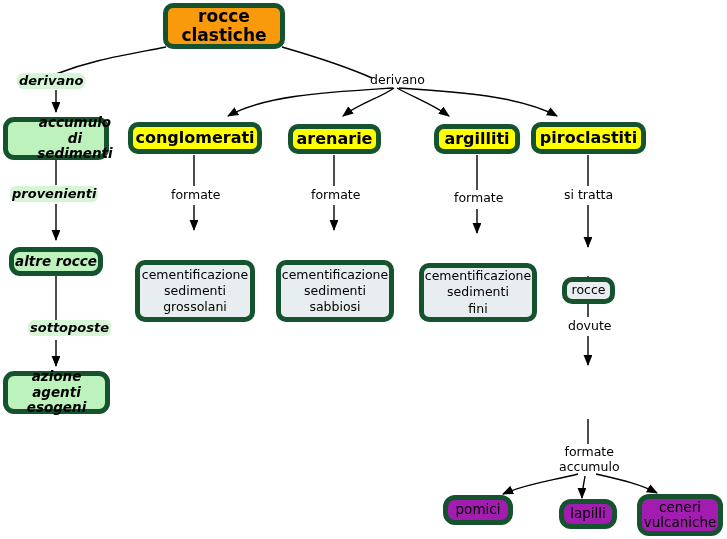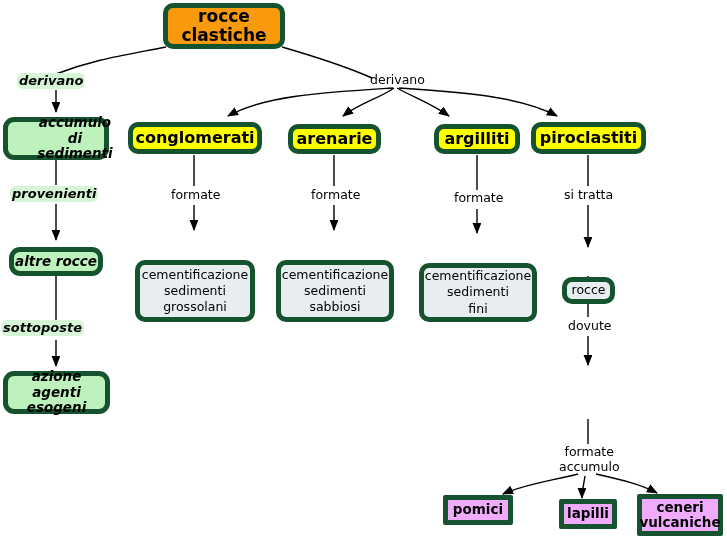--- a/index.html
+++ b/index.html
@@ -57,24 +57,24 @@
   }
   .node.grey {
     background: #e8eef0;
     font-size: 12.5px;
     font-weight: normal;
     border-radius: 10px;
     line-height: 1.3;
     margin-top: 29px;
   }
   .node.peach {
-    background: #f0abfc;
-    font-weight: bold;
+    background: #a21caf;
+    font-weight: normal;
     font-size: 13.5px;
-    border-radius: 2px;
+    border-radius: 12px;
   }
   .label {
     position: absolute;
     color: #000000;
     font-size: 12.5px;
     line-height: 1.2;
     text-align: center;
     white-space: pre-line;
     padding: 0 2px;
     border-radius: 6px;
@@ -182,21 +182,21 @@
 
   <div class="node peach" style="left:559px; top:499px; width:58px; height:30px;">lapilli</div>
 
   <div class="node peach" style="left:637px; top:494px; width:86px; height:42px;">ceneri
 vulcaniche</div>
 
   <div class="label green-hl" style="left:17px; top:73px;">derivano</div>
 
   <div class="label green-hl" style="left:10px; top:186px;">provenienti</div>
 
-  <div class="label green-hl" style="left:1px; top:320px;">sottoposte</div>
+  <div class="label green-hl" style="left:28px; top:320px;">sottoposte</div>
 
   <div class="label plain" style="left:368px; top:72px;">derivano</div>
 
   <div class="label plain" style="left:169px; top:187px;">formate</div>
 
   <div class="label plain" style="left:309px; top:187px;">formate</div>
 
   <div class="label plain" style="left:452px; top:190px;">formate</div>
 
   <div class="label plain" style="left:562px; top:187px;">si tratta</div>

